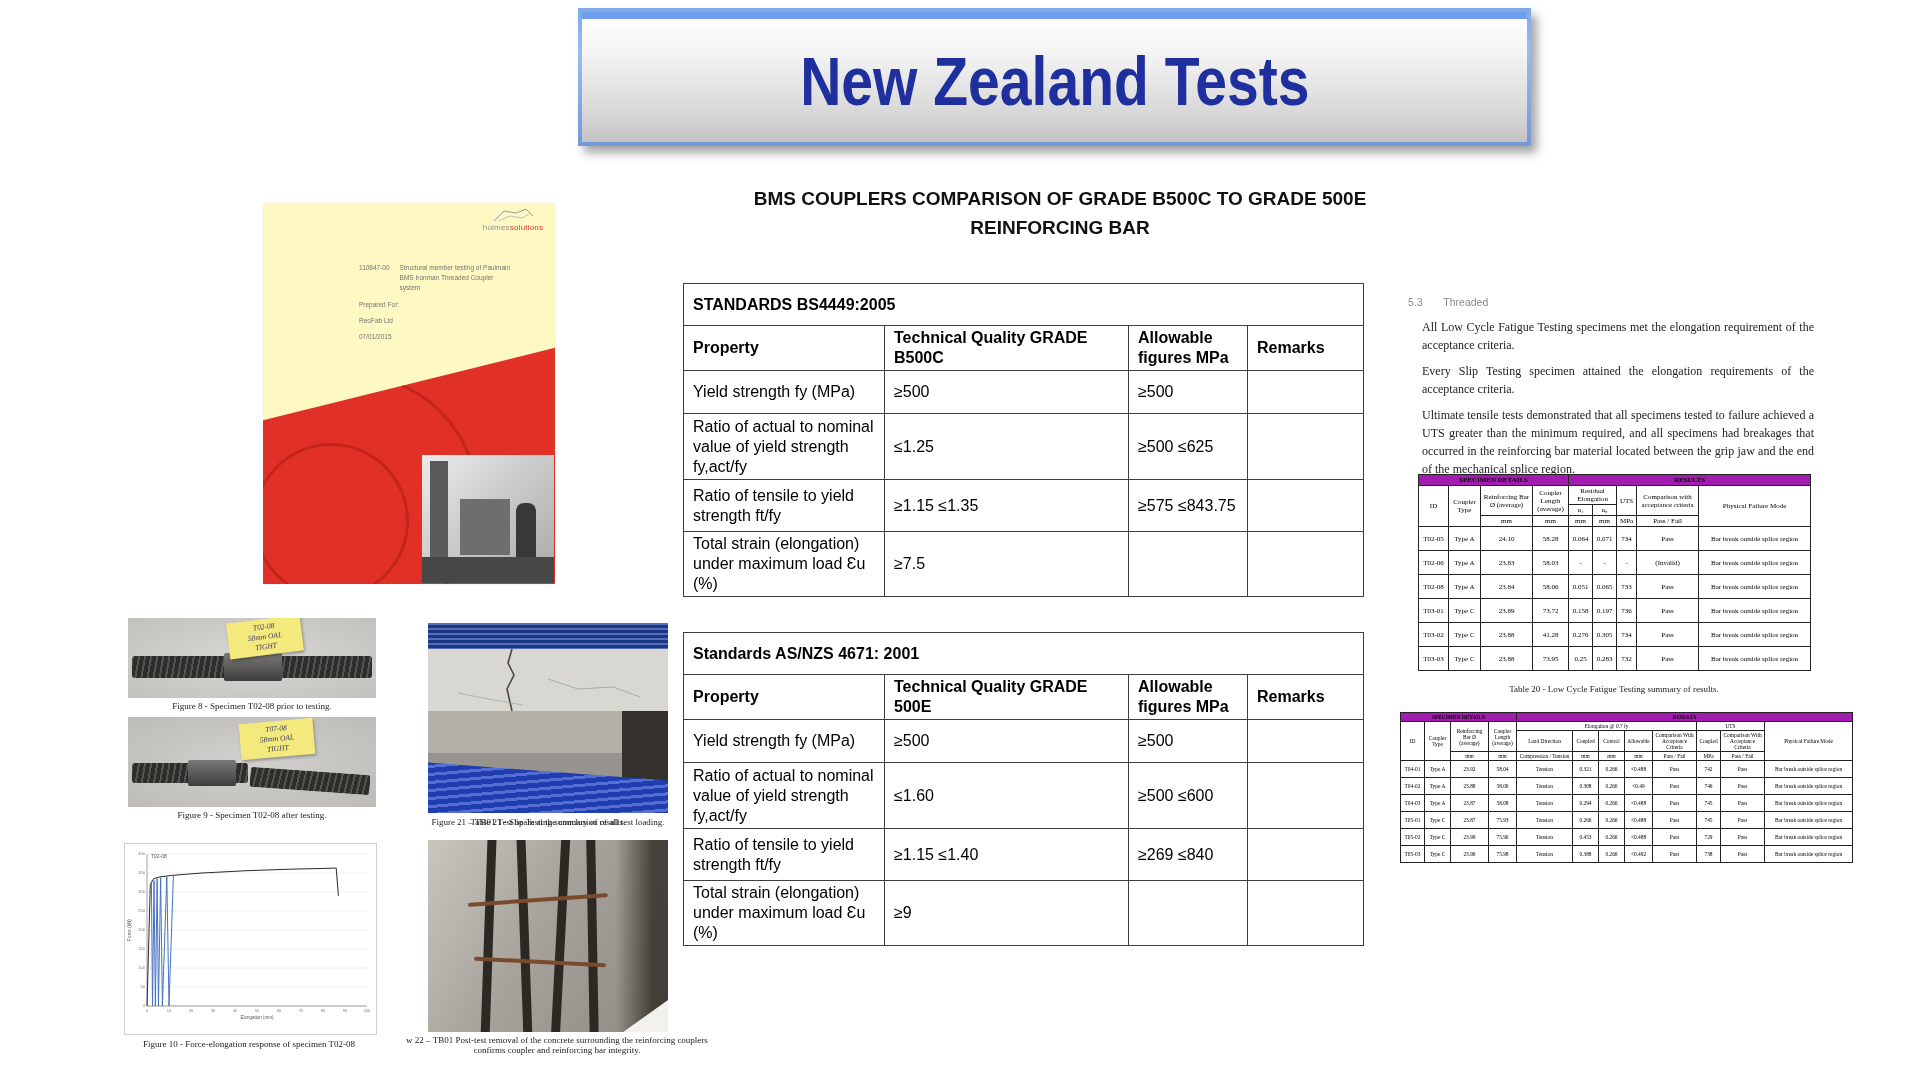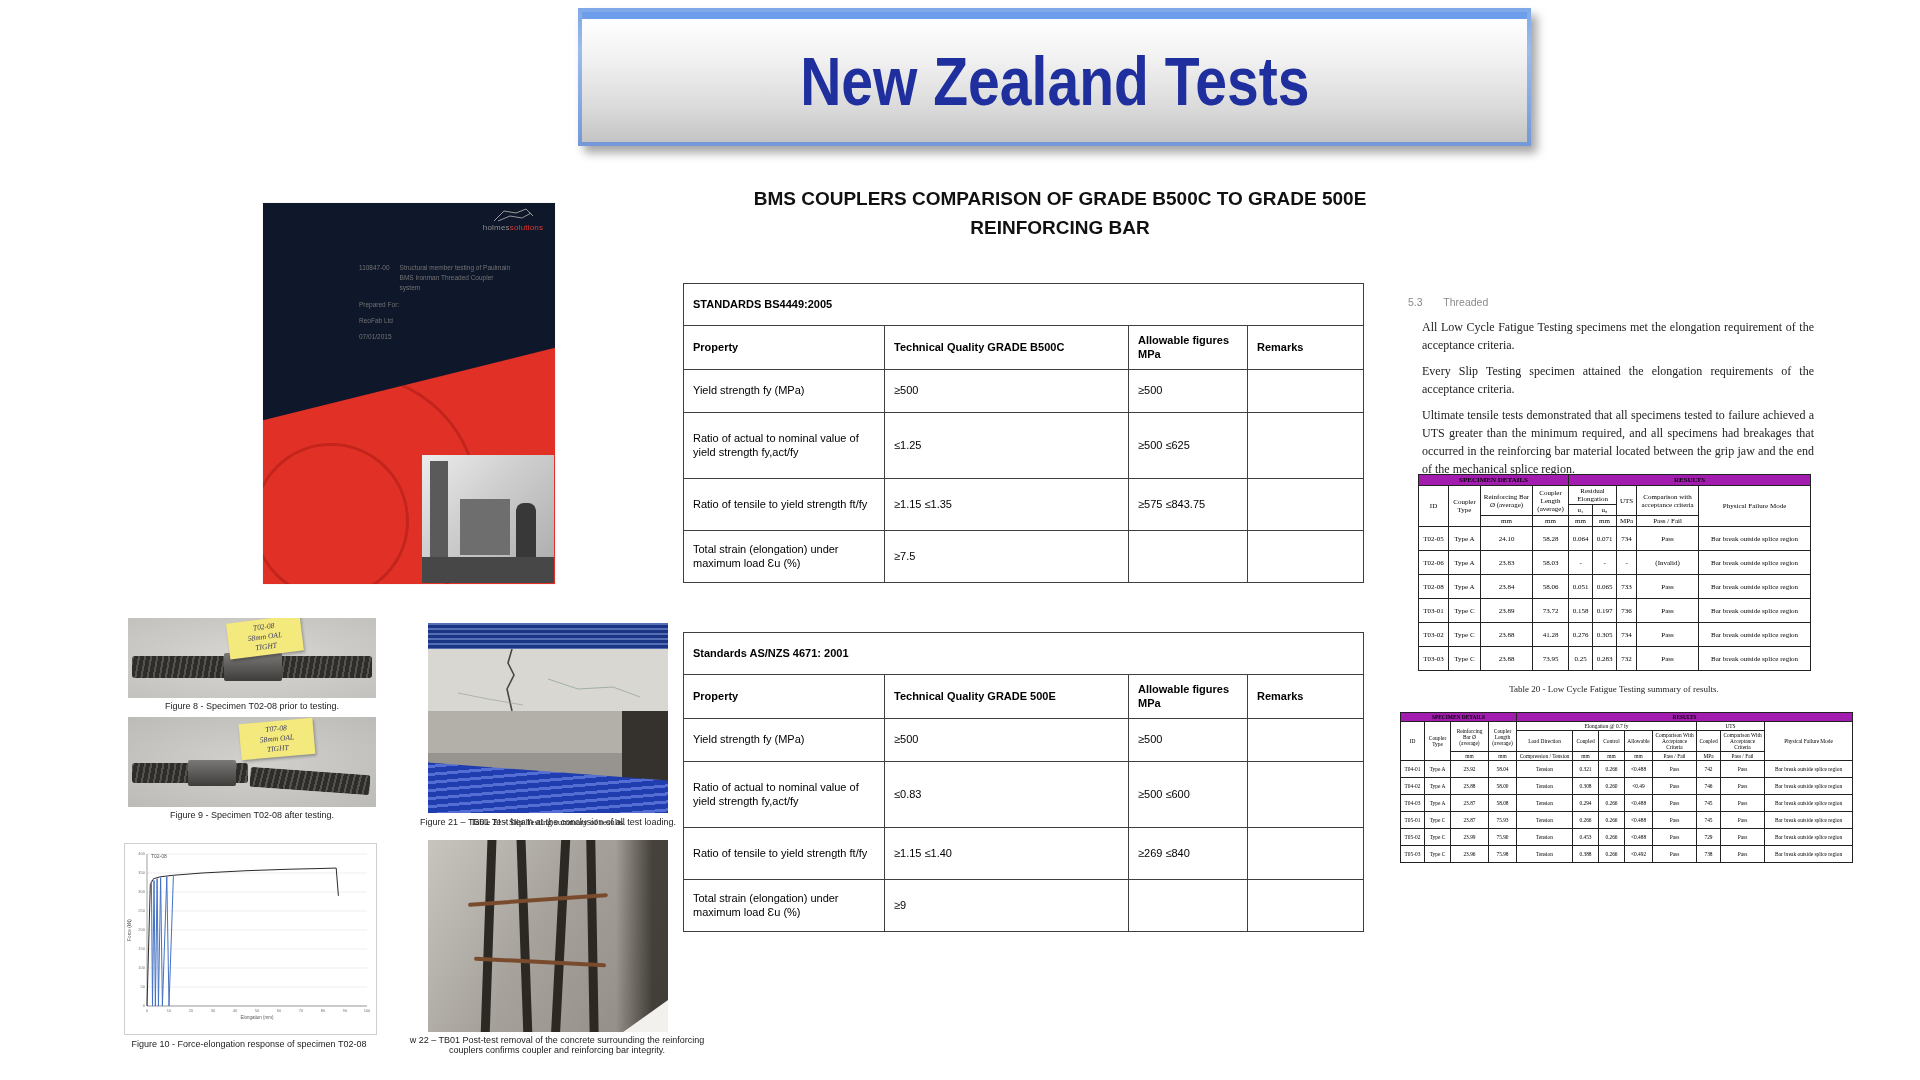--- a/index.html
+++ b/index.html
@@ -14,21 +14,21 @@
     background:linear-gradient(180deg,#ffffff 0%,#f0f0f0 35%,#d8d8d8 75%,#c4c4c4 100%);
     border-top:7px solid #6d9eeb;display:flex;align-items:center;justify-content:center;}
   .banner-inner h1{margin:0;font-size:62px;font-weight:800;letter-spacing:0px;
     color:#1f2f9e;transform:scale(.92,1.12);font-family:"Liberation Sans",sans-serif;}
 
   
   .subtitle{position:absolute;left:690px;top:184px;width:740px;text-align:center;
     font-weight:bold;font-size:19px;line-height:1.55;color:#111;}
 
   
-  .cover{position:absolute;left:263px;top:203px;width:292px;height:381px;background:#0f172a;
+  .cover{position:absolute;left:263px;top:203px;width:292px;height:381px;background:#fef9c3;
     box-shadow:0 0 0 1px rgba(0,0,0,.03);overflow:hidden;}
   .hs-logo{position:absolute;left:210px;top:4px;width:80px;text-align:center;}
   .hs-logo svg{display:block;margin:0 auto;}
   .hs-word{font-size:8px;letter-spacing:.2px;}
   .hs-word .g{color:#8c8c8c;} .hs-word .r{color:#e4372e;}
   .cover-meta{position:absolute;left:96px;top:60px;width:170px;
     font-size:6.5px;color:#737373;line-height:1.5;}
   .cover-meta .row{display:flex;gap:10px;margin-bottom:8px;}
   .cover-meta .ref{white-space:nowrap;}
   .cover-meta .proj{width:112px;}
@@ -40,21 +40,21 @@
   .arc2{width:150px;height:150px;left:-10px;top:240px;}
   .cover-photo{position:absolute;left:159px;top:252px;width:132px;height:128px;
     background:linear-gradient(135deg,#ececec 0%,#cfcfcf 40%,#a9a9a9 100%);overflow:hidden;}
   .cp-post{position:absolute;left:8px;top:6px;width:18px;height:120px;background:#5a5a5a;}
   .cp-machine{position:absolute;left:38px;top:44px;width:50px;height:56px;background:#6e6e6e;}
   .cp-person{position:absolute;left:94px;top:48px;width:20px;height:54px;background:#383838;border-radius:8px 8px 0 0;}
   .cp-base{position:absolute;left:0;bottom:0;width:100%;height:26px;background:#474747;}
 
   
   table.std{position:absolute;border-collapse:collapse;table-layout:fixed;background:#fff;
-    font-size:11px;}
+    font-size:16px;}
   table.std td{border:1px solid #3f3f3f;padding:2px 9px;vertical-align:middle;line-height:1.25;}
   table.std .t-title{font-weight:bold;}
   table.std .t-head{font-weight:bold;}
   #table1{left:683px;top:283px;width:681px;}
   #table2{left:683px;top:632px;width:681px;}
   table.std tr:nth-child(1){height:42px;}
   table.std tr:nth-child(2){height:44px;}
   table.std tr:nth-child(3){height:43px;}
   table.std tr:nth-child(4){height:66px;}
   table.std tr:nth-child(5){height:52px;}
@@ -75,21 +75,21 @@
   #t20{position:absolute;left:1418px;top:474px;width:392px;font-size:7px;}
   #t20 tbody tr{height:24px;}
   #t21{position:absolute;left:1400px;top:712px;width:432px;font-size:5.4px;}
   #t21 tbody tr{height:17px;}
   .tbl-cap{position:absolute;font-family:"Liberation Serif",serif;font-size:9px;color:#222;text-align:center;}
   #cap20{left:1418px;top:684px;width:392px;}
   #cap21{left:1400px;top:872px;width:432px;}
 
   
   .photo{position:absolute;overflow:hidden;}
-  .fig-cap{position:absolute;font-family:Liberation Sans, sans-serif;font-size:9px;color:#222;text-align:center;}
+  .fig-cap{position:absolute;font-family:Liberation Serif, serif;font-size:9px;color:#222;text-align:center;}
 
   #fig8{left:128px;top:618px;width:248px;height:80px;
     background:radial-gradient(ellipse at 50% 50%,#d8d7d4 0%,#c2c1be 100%);}
   #fig9{left:128px;top:717px;width:248px;height:90px;
     background:radial-gradient(ellipse at 50% 50%,#d2d1ce 0%,#bcbbb8 100%);}
   .bar{position:absolute;background:#2f2d2a;border-radius:3px;
     background-image:repeating-linear-gradient(100deg,rgba(255,255,255,.18) 0 2px,rgba(0,0,0,0) 2px 6px);}
   .coupler{position:absolute;background:#4e4c49;border-radius:2px;
     background-image:linear-gradient(180deg,rgba(255,255,255,.25),rgba(0,0,0,.2));}
   .note{position:absolute;background:#f3e97d;box-shadow:1px 2px 3px rgba(0,0,0,.3);
@@ -227,21 +227,21 @@
         <td class="t-head">Remarks</td>
       </tr>
       <tr>
         <td>Yield strength fy (MPa)</td>
         <td>≥500</td>
         <td>≥500</td>
         <td></td>
       </tr>
       <tr>
         <td>Ratio of actual to nominal value of yield strength fy,act/fy</td>
-        <td>≤0.83</td>
+        <td>≤1.60</td>
         <td>≥500 ≤600</td>
         <td></td>
       </tr>
       <tr>
         <td>Ratio of tensile to yield strength ft/fy</td>
         <td>≥1.15 ≤1.40</td>
         <td>≥269 ≤840</td>
         <td></td>
       </tr>
       <tr>

